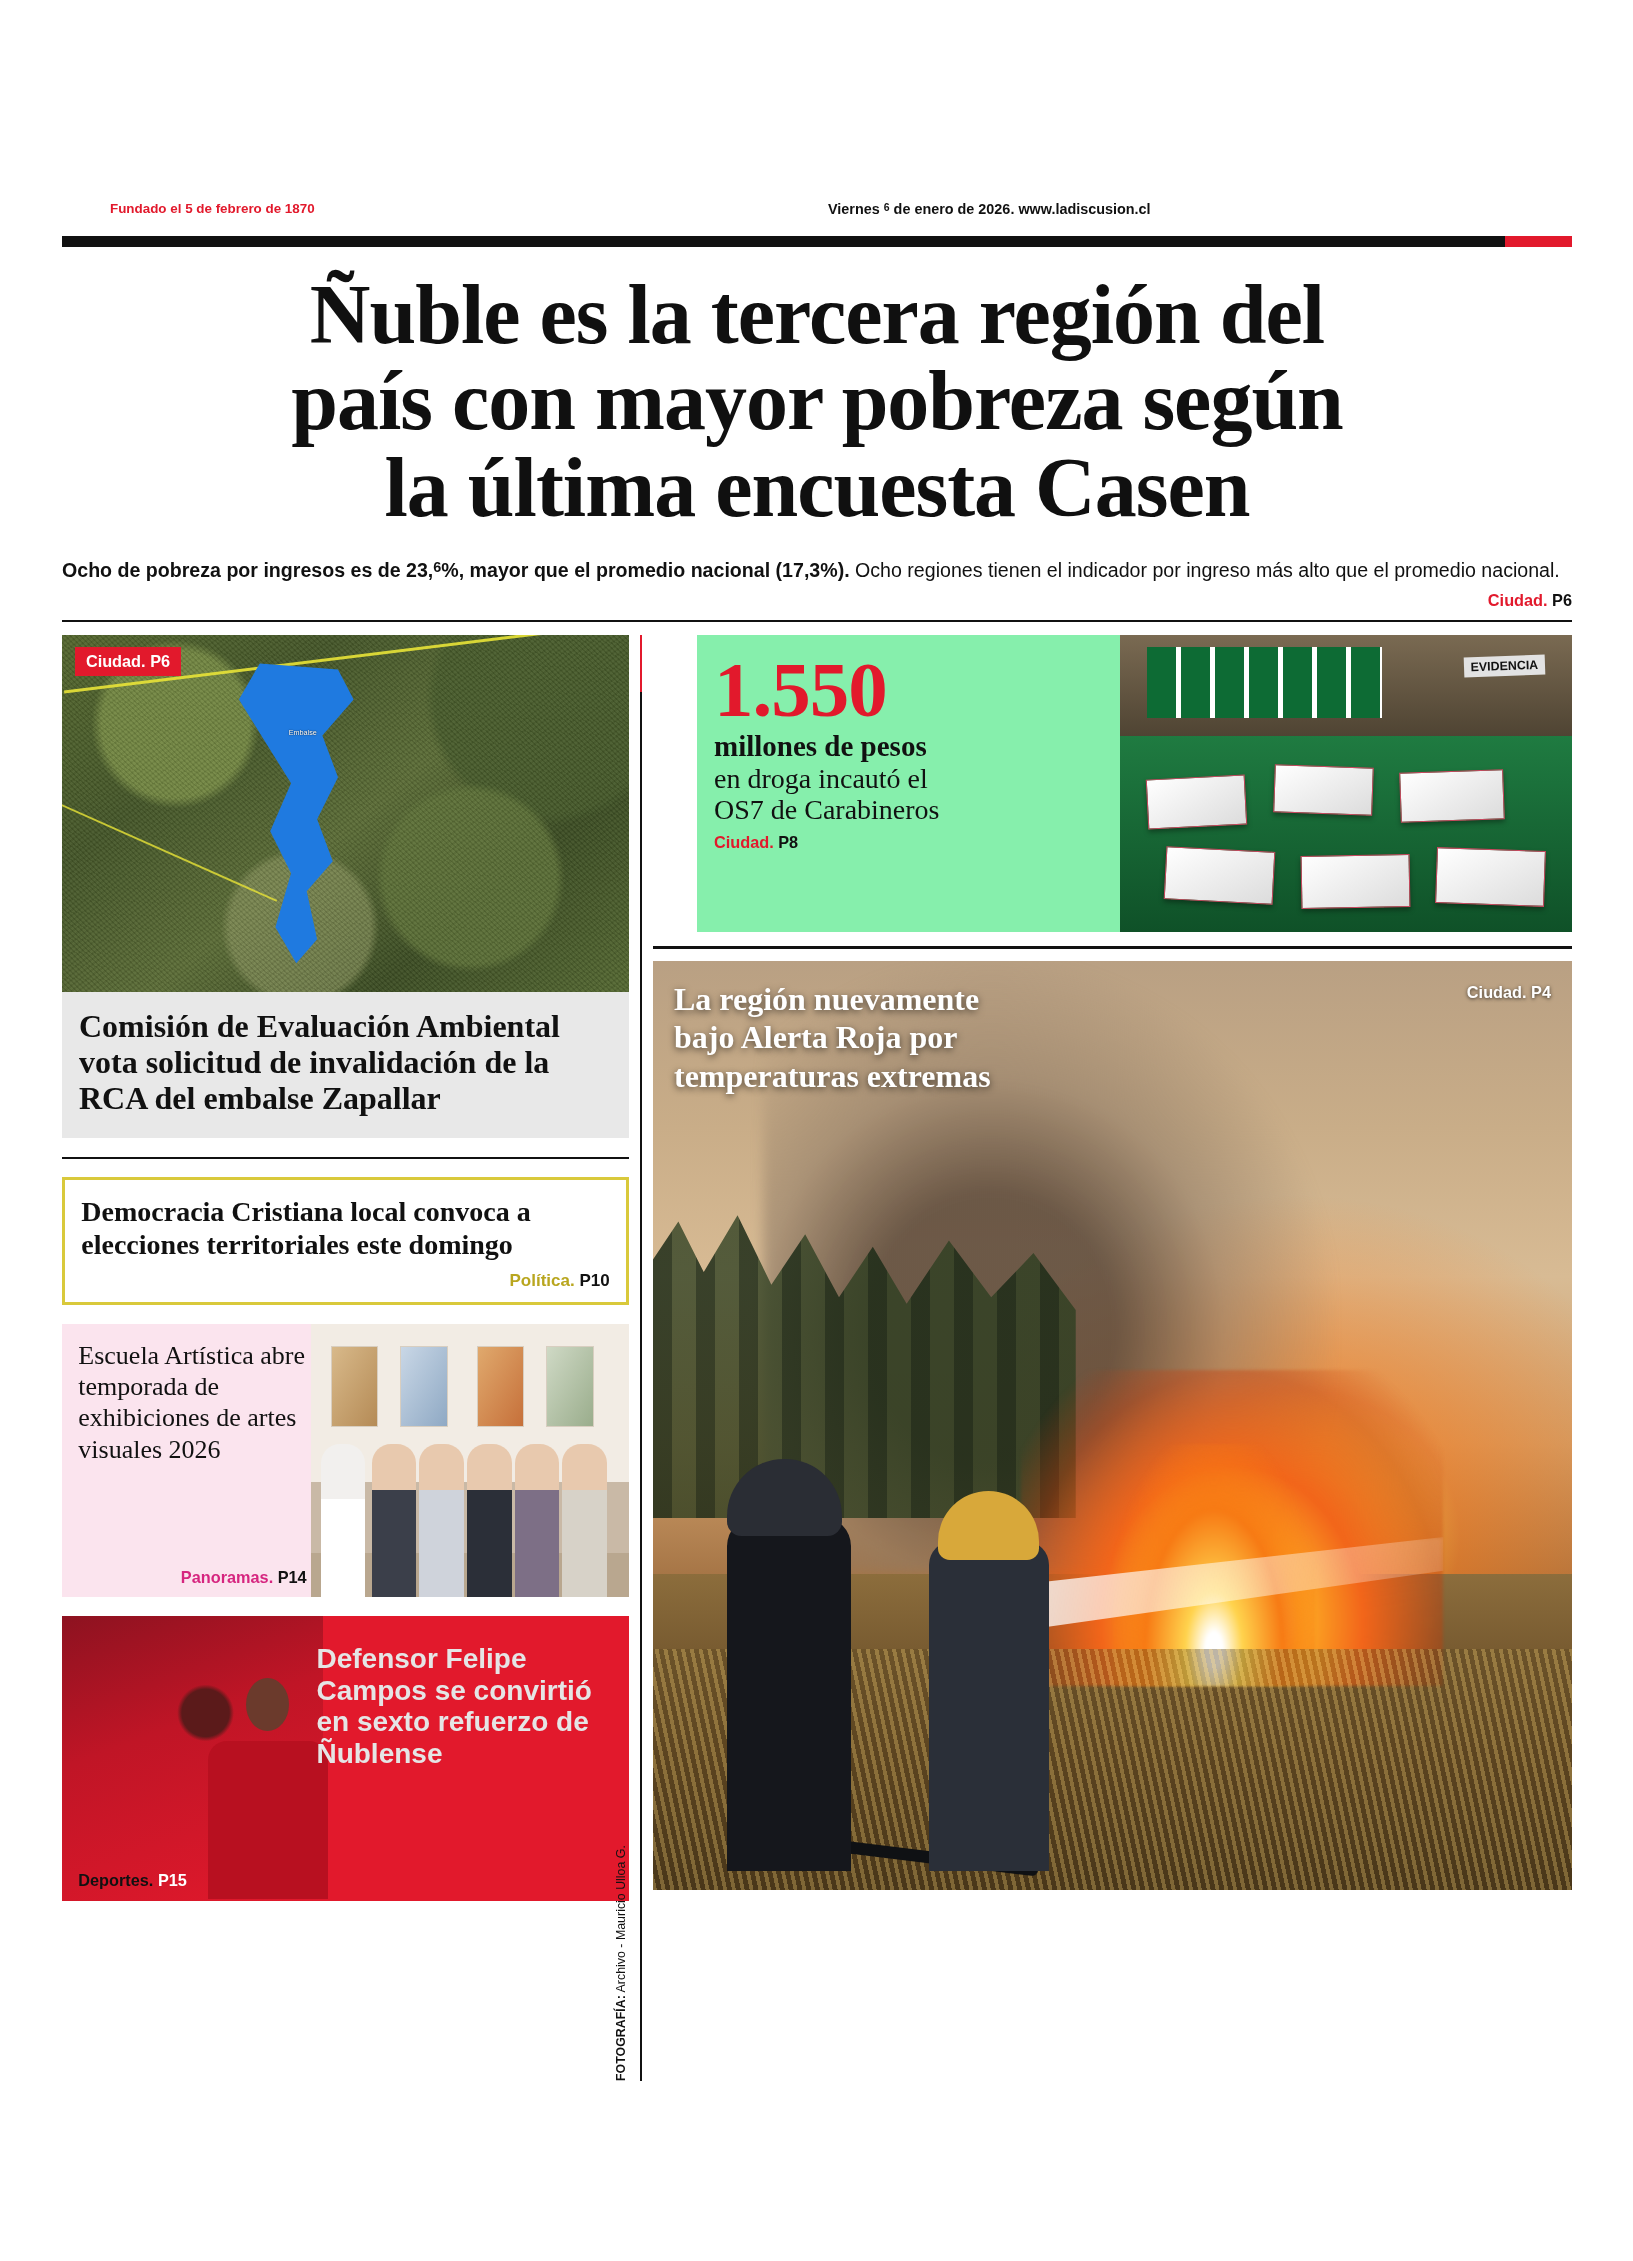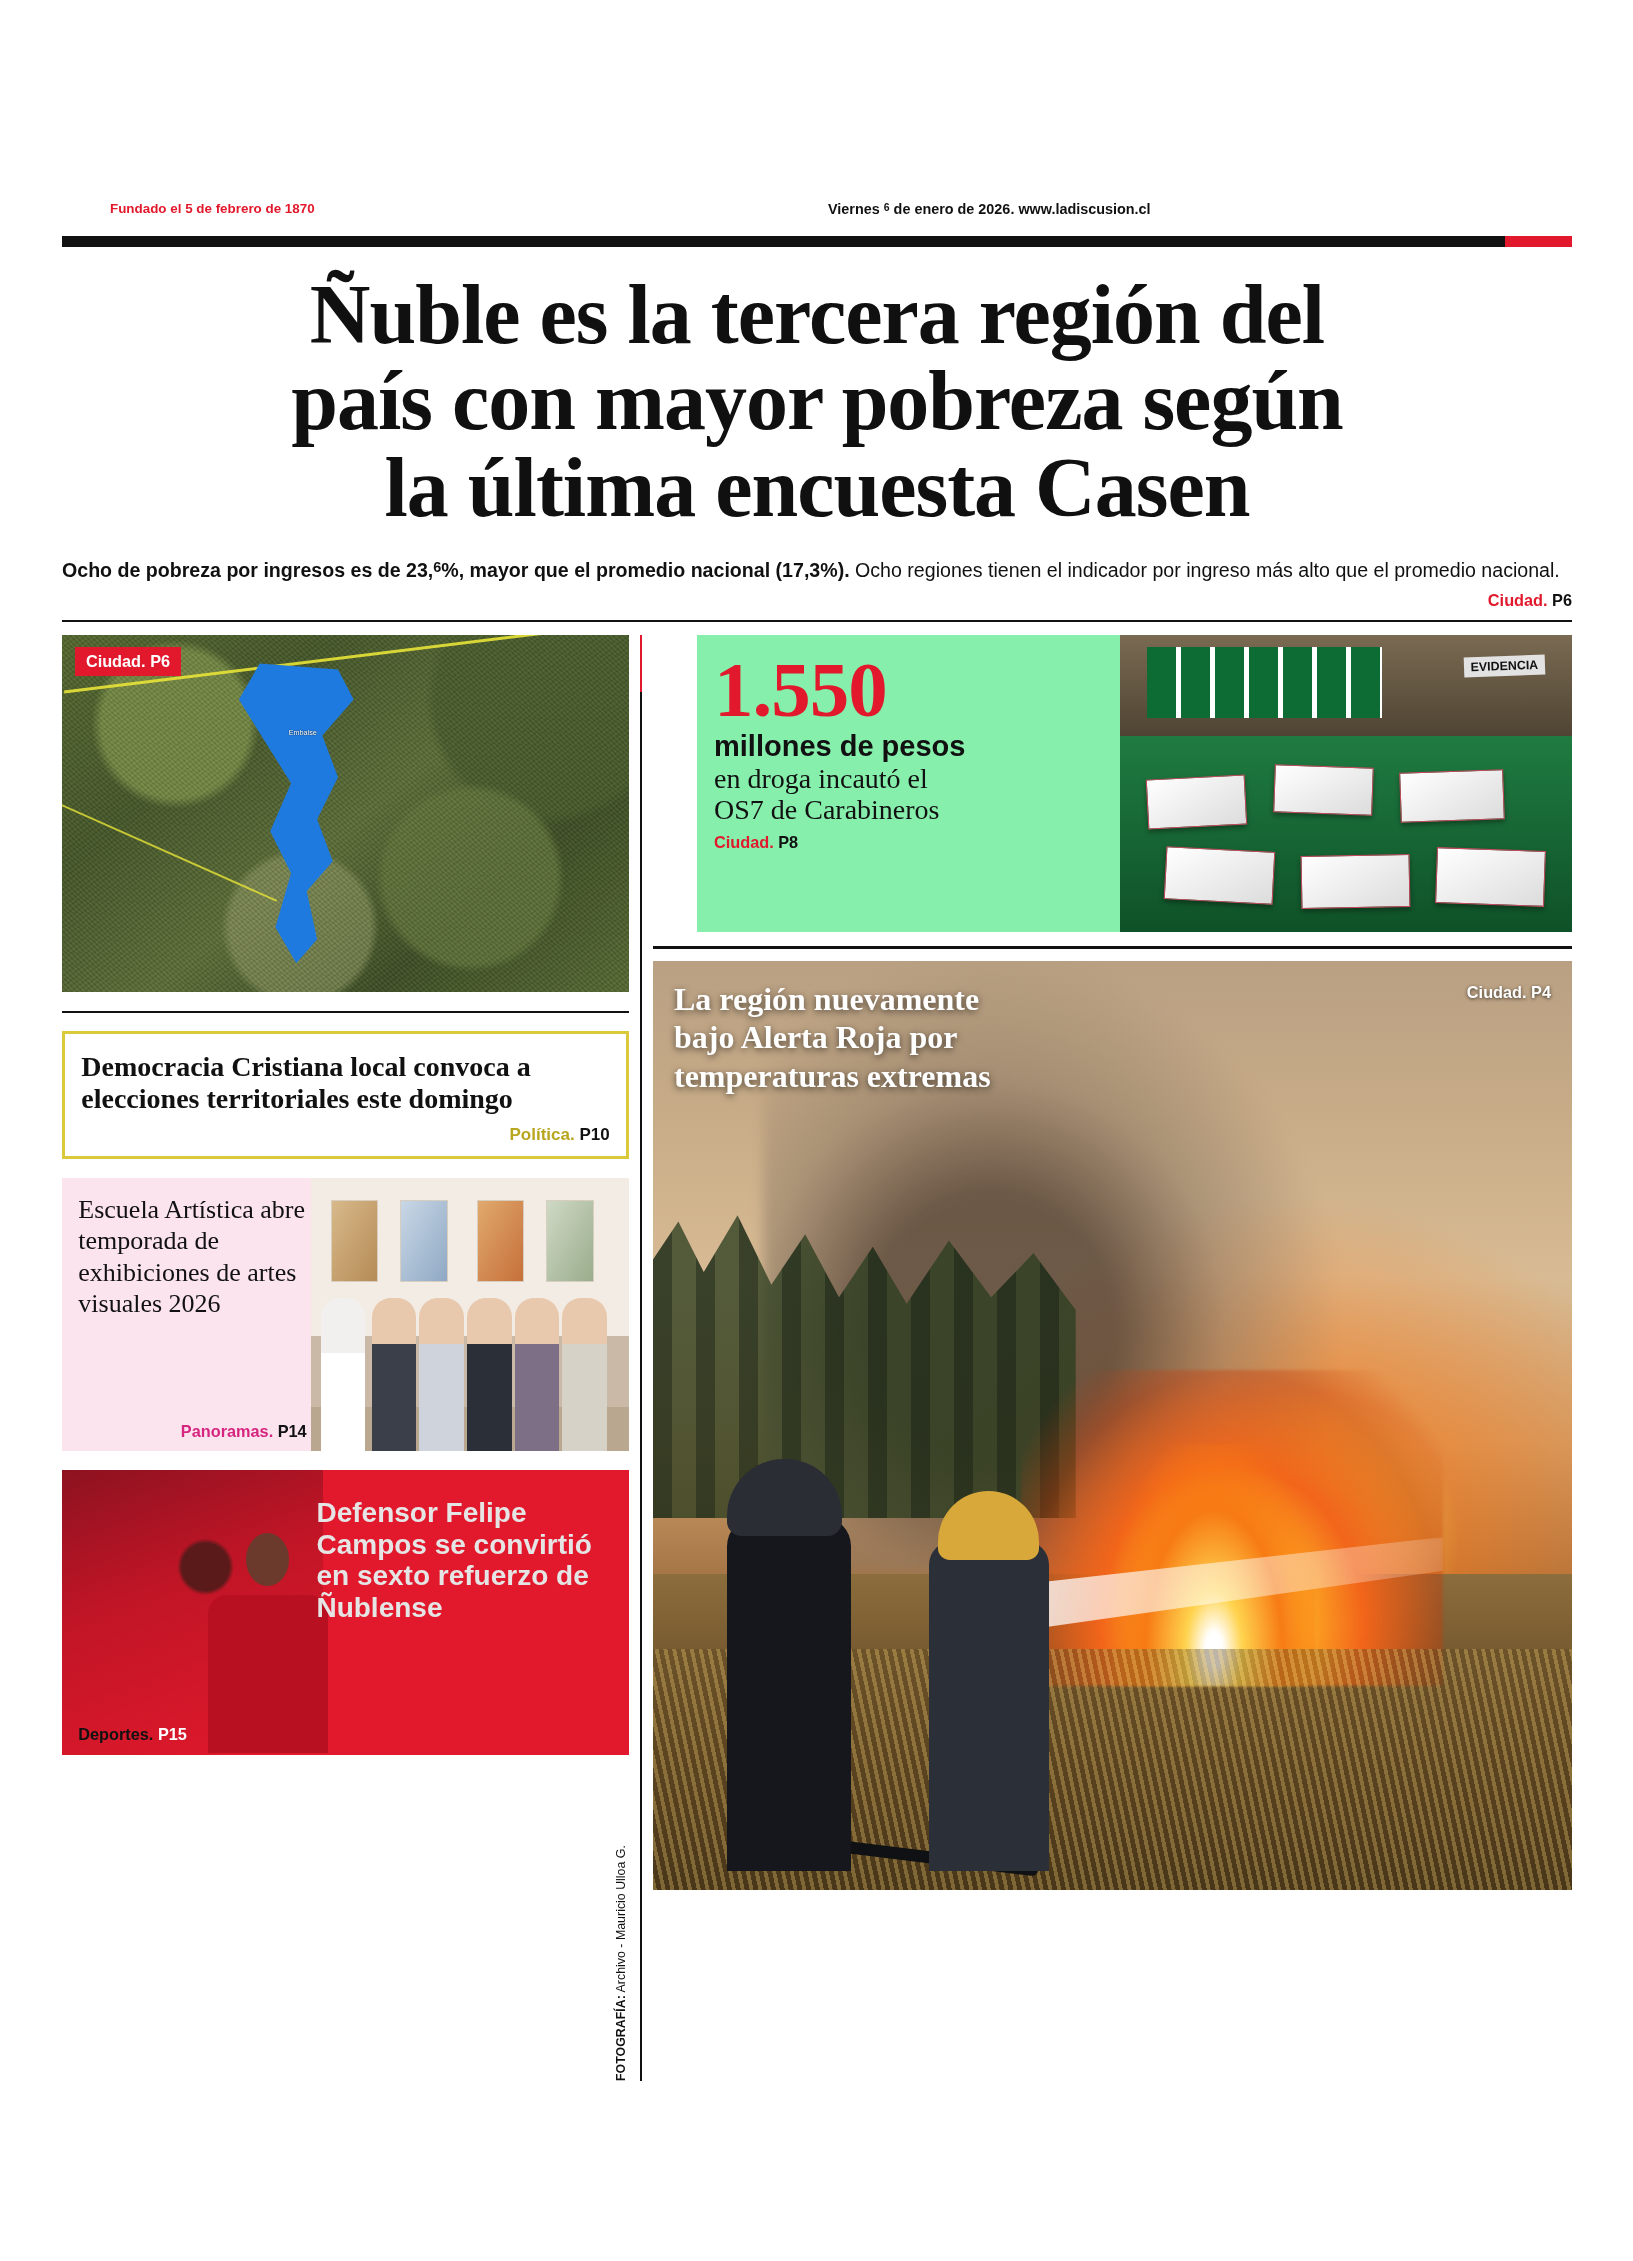--- a/index.html
+++ b/index.html
@@ -361,21 +361,21 @@
   }
   .drug-num .big {
     font-family: "Liberation Serif", serif;
     font-weight: bold;
     font-size: 79px;
     line-height: 0.92;
     color: #e2192c;
     letter-spacing: -1px;
   }
   .drug-num .l1 {
-    font-family: Liberation Sans, sans-serif;
+    font-family: Liberation Serif, serif;
     font-weight: bold;
     font-size: 29px;
     line-height: 1.12;
     color: #111;
     margin-top: 3.8px;
   }
   .drug-num .l2 {
     font-family: "Liberation Serif", serif;
     font-size: 28px;
     line-height: 1.12;
@@ -574,20 +574,23 @@
         <div class="road-y"></div>
         <div class="road-y2"></div>
         <div class="lake"></div>
         <div class="label-tag">Embalse</div>
         <div class="badge-red">
           <span>Ciudad.</span>
           <span>P6</span>
         </div>
       </div>
 
+      <div class="box-gray">
+        <h2>Comisión de Evaluación Ambiental vota solicitud de invalidación de la RCA del embalse Zapallar</h2>
+      </div>
 
       <div class="sep-rule"></div>
 
       <div class="box-dc">
         <h2>Democracia Cristiana local convoca a elecciones territoriales este domingo</h2>
         <div class="credit">
           <span class="sec">Política.</span>
           <span class="pg">P10</span>
         </div>
       </div>

